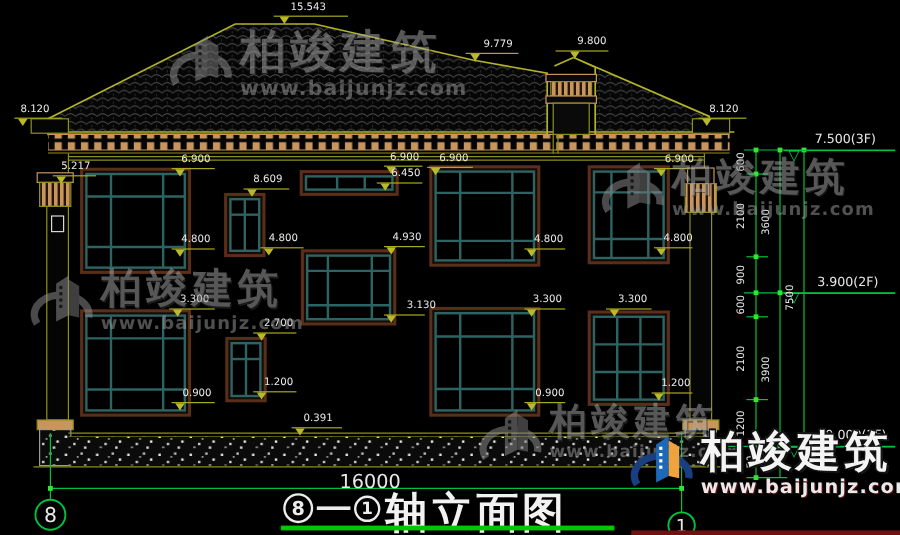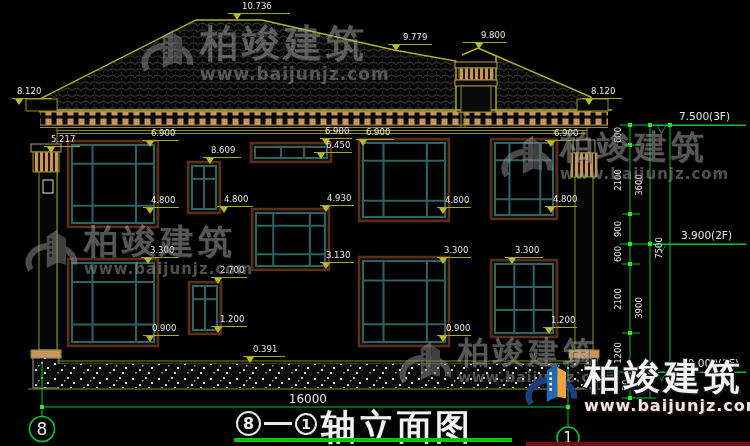--- a/index.html
+++ b/index.html
@@ -35,21 +35,21 @@
   .wm.gray .url{color:#9a9a9a}
   .wm.color .brand{color:#f4f4f4;text-shadow:2px 2px 0 #151515,-1px -1px 0 #151515,1px -1px 0 #151515,-1px 1px 0 #151515}
   .wm.color .url{color:#e9e9e9;text-shadow:1px 1px 0 #5a1010}
   
   .tcirc{position:absolute;border:2.5px solid #ececec;border-radius:50%;color:#ececec;
          display:flex;align-items:center;justify-content:center;font-weight:bold;background:#000;box-sizing:border-box}
   #title-dash{position:absolute;background:#ececec}
   #title-text{position:absolute;color:#f2f2f2;font-weight:bold;letter-spacing:3px;white-space:nowrap}
   #title-underline{position:absolute;background:#00c800}
   #red-bar{position:absolute;background:#6e1212}
-  #dim16000{position:absolute;color:#e8e8e8;font-size:12px;text-align:right}
+  #dim16000{position:absolute;color:#e8e8e8;font-size:16px;text-align:right}
 </style>
 </head>
 <body>
 
 <div id="canvas">
 
   <svg id="drawing" width="750" height="446" viewBox="0 0 750 446">
     <defs>
       <pattern id="tiles" width="9" height="6.5" patternUnits="userSpaceOnUse">
         <rect width="9" height="6.5" fill="#060606"></rect>
@@ -246,21 +246,21 @@
       <circle cx="568" cy="438" r="11" fill="#000" stroke="#00c23c" stroke-width="1.6"></circle>
       <text x="568" y="443" text-anchor="middle" font-size="15" fill="#e8e8e8">1</text>
     </g>
   </svg>
 
   
   <div id="overlay">
       <div class="flag" style="left: 228px; top: 13px; width: 62px;">
         <i class="fline"></i>
         <i class="ftri" style="left:5px"></i>
-        <span class="flbl" style="left:14px">10.736</span>
+        <span class="flbl" style="left:14px">15.543</span>
       </div>
       <div class="flag" style="left: 388px; top: 44px; width: 44px;">
         <i class="fline"></i>
         <i class="ftri" style="left:4px"></i>
         <span class="flbl" style="left:15px">9.779</span>
       </div>
       <div class="flag" style="left: 463px; top: 42px; width: 44px;">
         <i class="fline"></i>
         <i class="ftri" style="left:12px"></i>
         <span class="flbl" style="left:18px">9.800</span>
@@ -311,21 +311,21 @@
         <span class="flbl" style="left:12px">6.450</span>
       </div>
       <div class="flag" style="left: 320px; top: 205px; width: 34px;">
         <i class="fline"></i>
         <i class="ftri" style="left:2px"></i>
         <span class="flbl" style="left:7px">4.930</span>
       </div>
       <div class="flag" style="left: 320px; top: 262px; width: 34px;">
         <i class="fline"></i>
         <i class="ftri" style="left:2px"></i>
-        <span class="flbl" style="left:6px">3.130</span>
+        <span class="flbl" style="left:19px">3.130</span>
       </div>
       <div class="flag" style="left: 356px; top: 139px; width: 38px;">
         <i class="fline"></i>
         <i class="ftri" style="left:3px"></i>
         <span class="flbl" style="left:10px">6.900</span>
       </div>
       <div class="flag" style="left: 437px; top: 207px; width: 34px;">
         <i class="fline"></i>
         <i class="ftri" style="left:2px"></i>
         <span class="flbl" style="left:8px">4.800</span>

